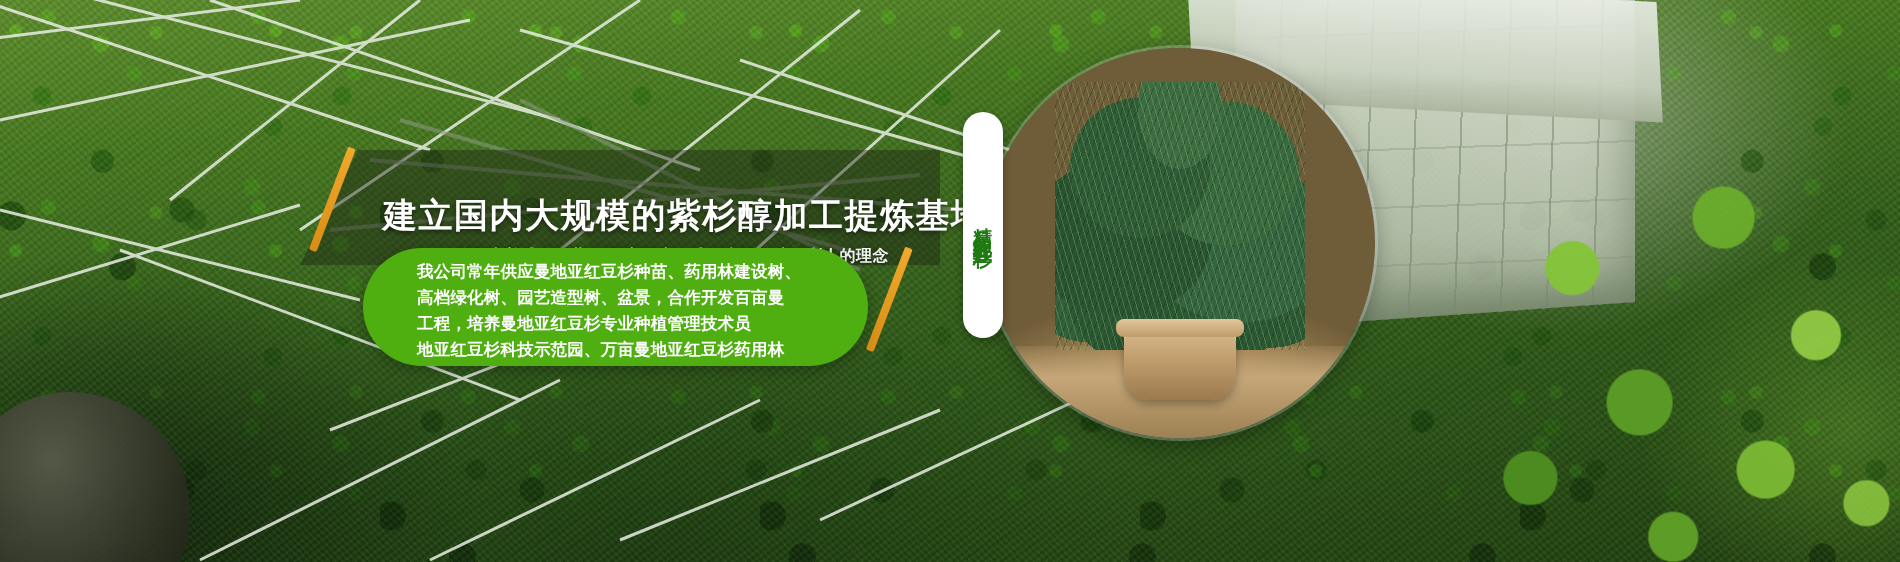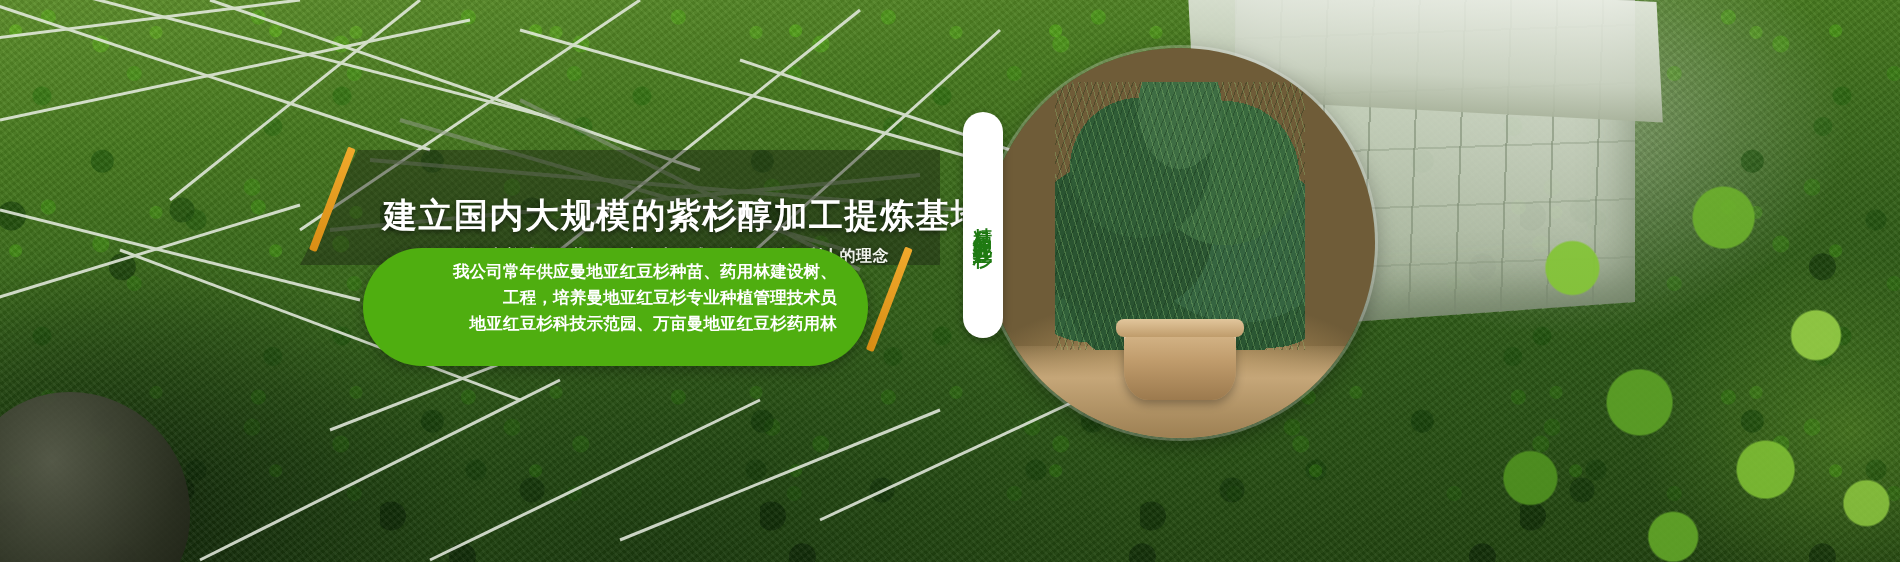--- a/index.html
+++ b/index.html
@@ -147,21 +147,21 @@
   }
   .info-text {
     position: absolute; left: 417px; top: 258px;
     width: 420px;
     color: #ffffff;
     font-size: 16.5px;
     font-weight: 700;
     line-height: 26px;
     letter-spacing: .2px;
   }
-  .info-text div { white-space: nowrap; text-align: right; }
+  .info-text div { white-space: nowrap; }
 
   
   .product-circle {
     position: absolute; left: 985px; top: 48px;
     width: 390px; height: 390px;
     border-radius: 50%;
     overflow: hidden;
     background:
       radial-gradient(ellipse 300px 160px at 50% 96%, #c8a978 0%, #a98a58 40%, #6f5c38 80%),
       linear-gradient(180deg, #cfe0ef 0%, #b9cfe2 30%, #9db8cd 55%, #cbb68e 72%, #b59a6c 100%);
@@ -276,20 +276,21 @@
   <div class="gold-bar left"></div>
   <div class="gold-bar right"></div>
 
   <div class="headline">建立国内大规模的紫杉醇加工提炼基地</div>
 
   <div class="subhead">公司本着诚信经营、 顾客至上、成人利己、达己利人的理念</div>
 
   <div class="info-panel"></div>
   <div class="info-text">
     <div>我公司常年供应曼地亚红豆杉种苗、药用林建设树、</div>
+    <div>高档绿化树、园艺造型树、盆景，合作开发百亩曼</div>
     <div>工程，培养曼地亚红豆杉专业种植管理技术员</div>
     <div>地亚红豆杉科技示范园、万亩曼地亚红豆杉药用林</div>
   </div>
 
   <div class="product-circle">
     <div class="ground"></div>
     <div class="yew"></div>
     <div class="pot"></div>
   </div>
 

